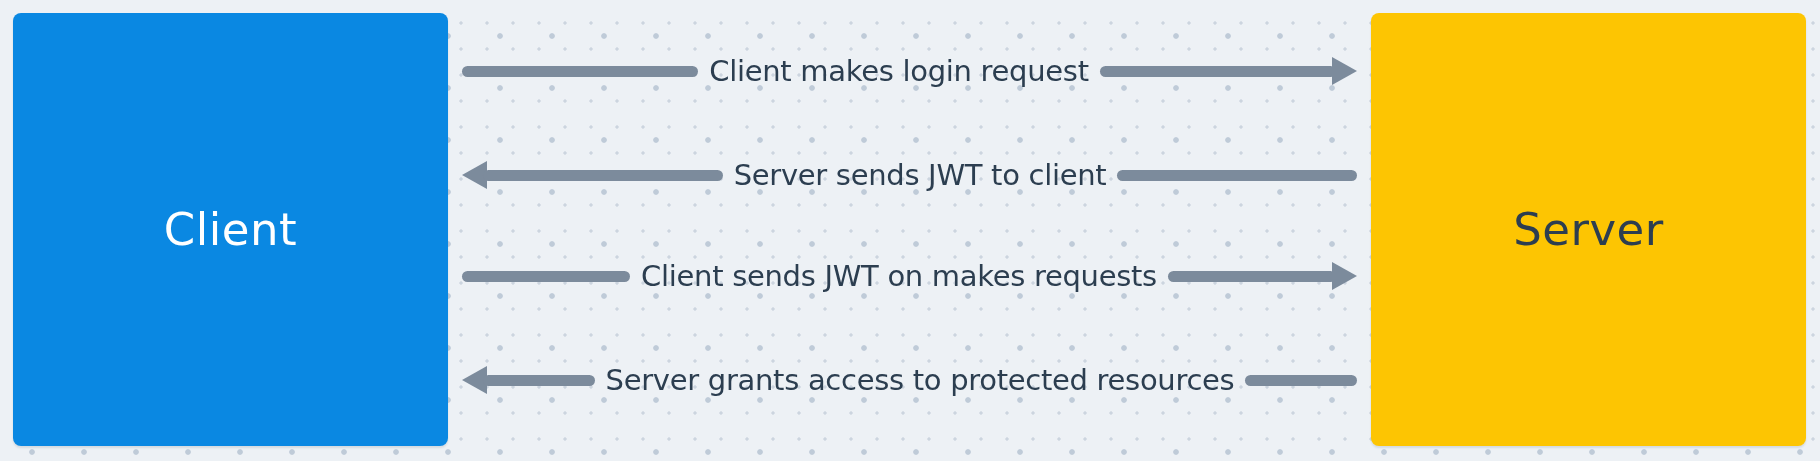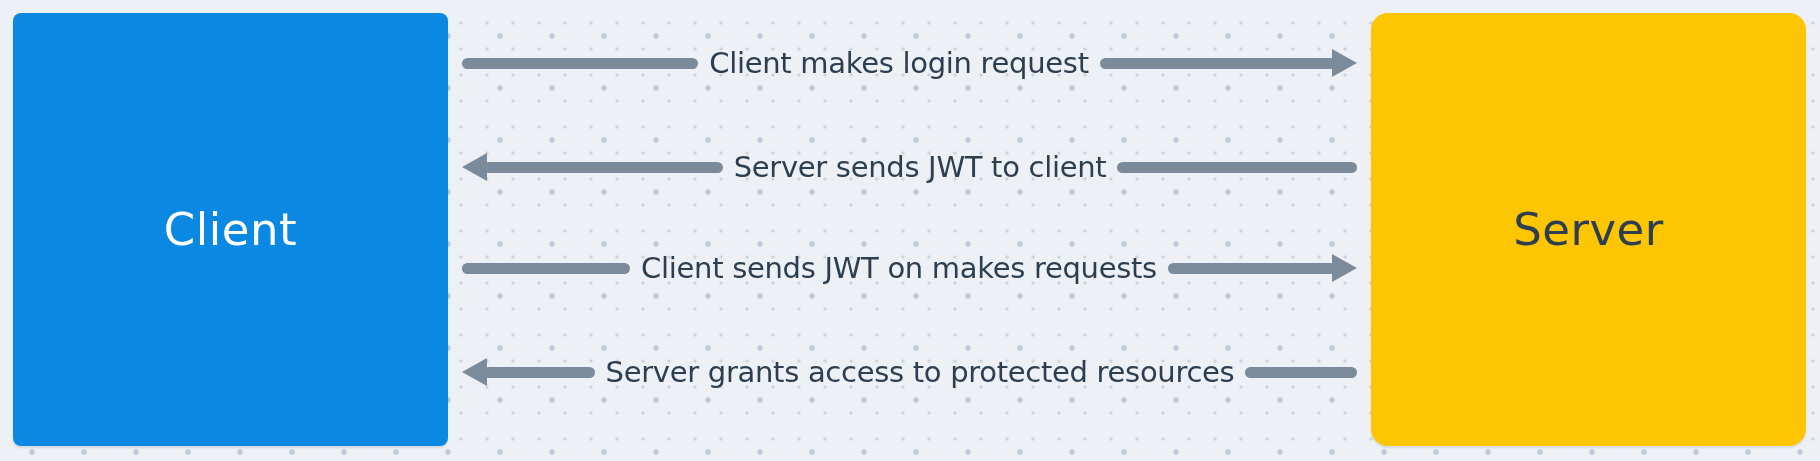--- a/index.html
+++ b/index.html
@@ -41,21 +41,21 @@
     font-weight: 500;
     letter-spacing: 0.5px;
     white-space: nowrap;
   }
   .node-client { left: 13px; }
   .node-server { left: 1371px; }
 
   .flows {
     position: absolute;
     left: 448px;
-    top: 0;
+    top: 8px;
     width: 923px;
     height: 377px;
   }
   .flow {
     position: absolute;
     left: 0;
     right: 0;
     height: 44px;
     display: flex;
     align-items: center;
@@ -124,17 +124,17 @@
 
     <div class="flow flow-4">
       <span class="head head-left"></span>
       <span class="line"></span>
       <span class="flow-label">Server grants access to protected resources</span>
       <span class="line"></span>
     </div>
 
   </div>
 
-  <div class="node node-server" style="background: rgb(253, 197, 2); color: rgb(45, 62, 80); border-radius: 17px;">
+  <div class="node node-server" style="background: rgb(253, 197, 2); color: rgb(45, 62, 80);">
     <span class="node-label">Server</span>
   </div>
 
 </div>
 
 </body></html>

